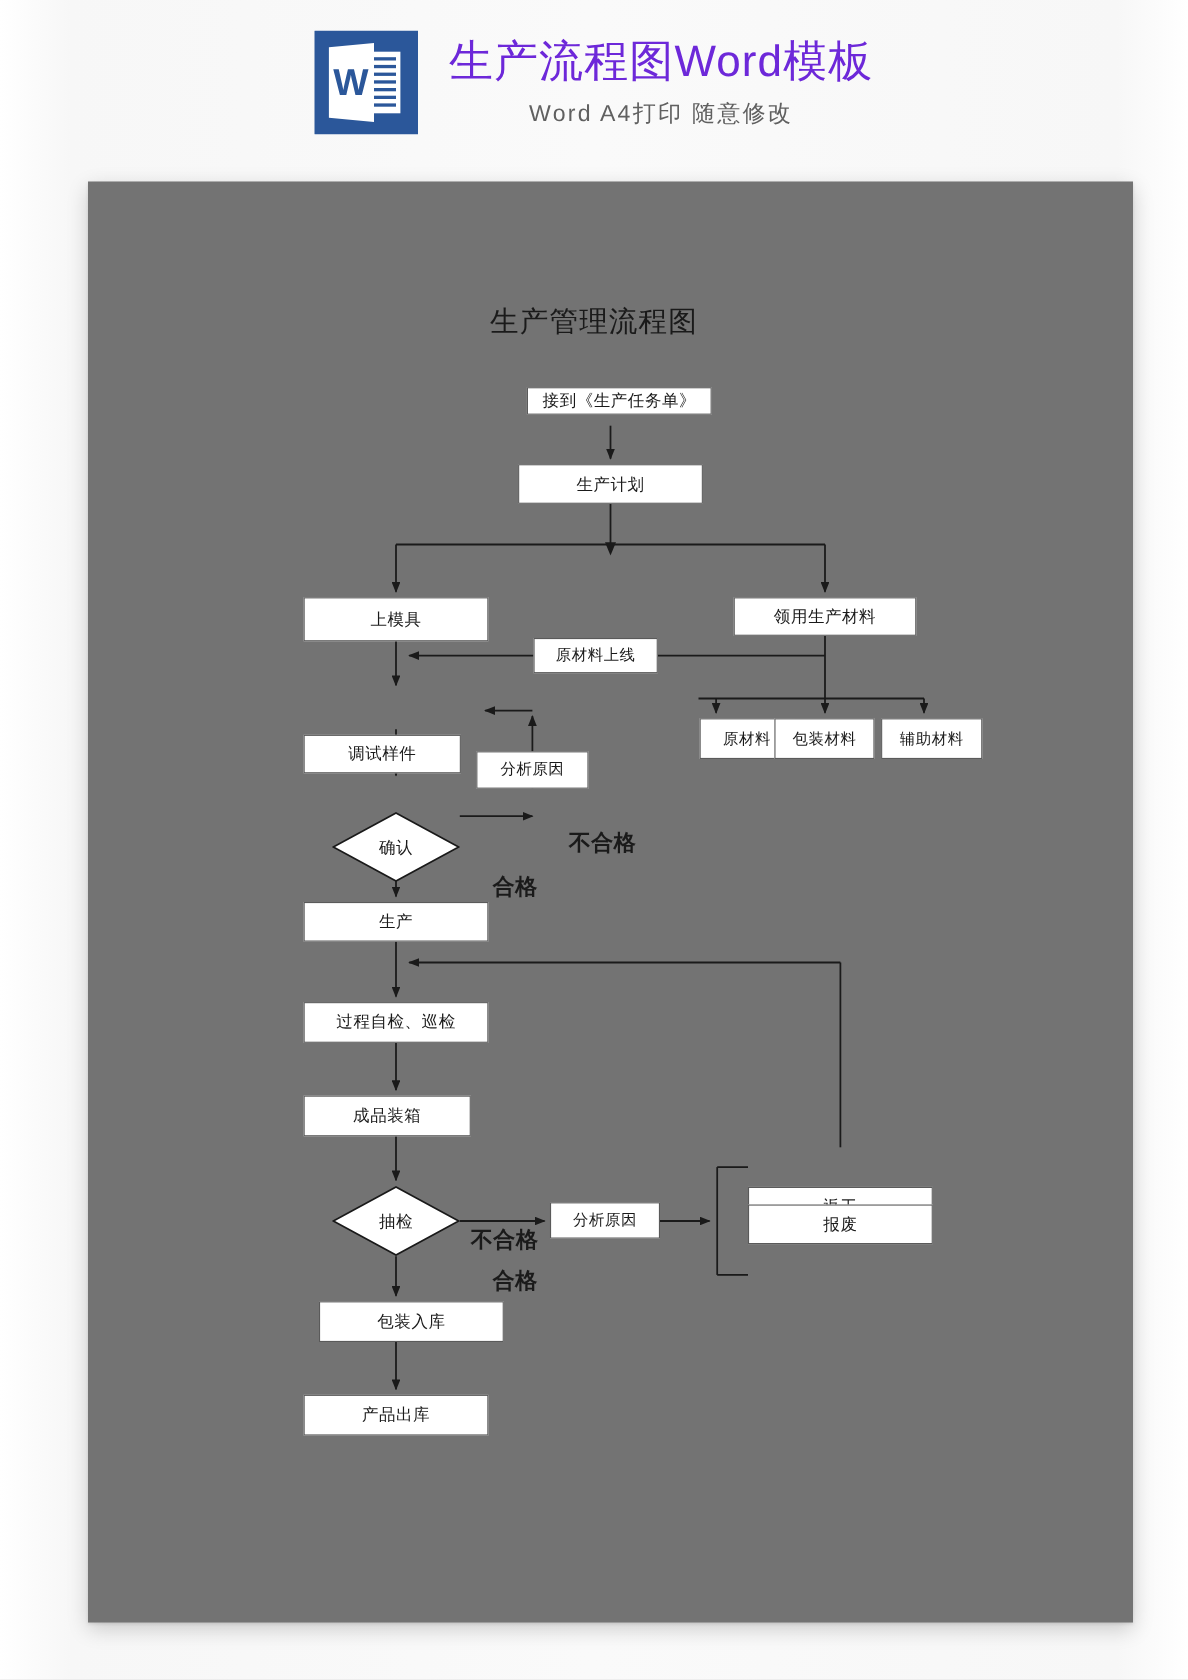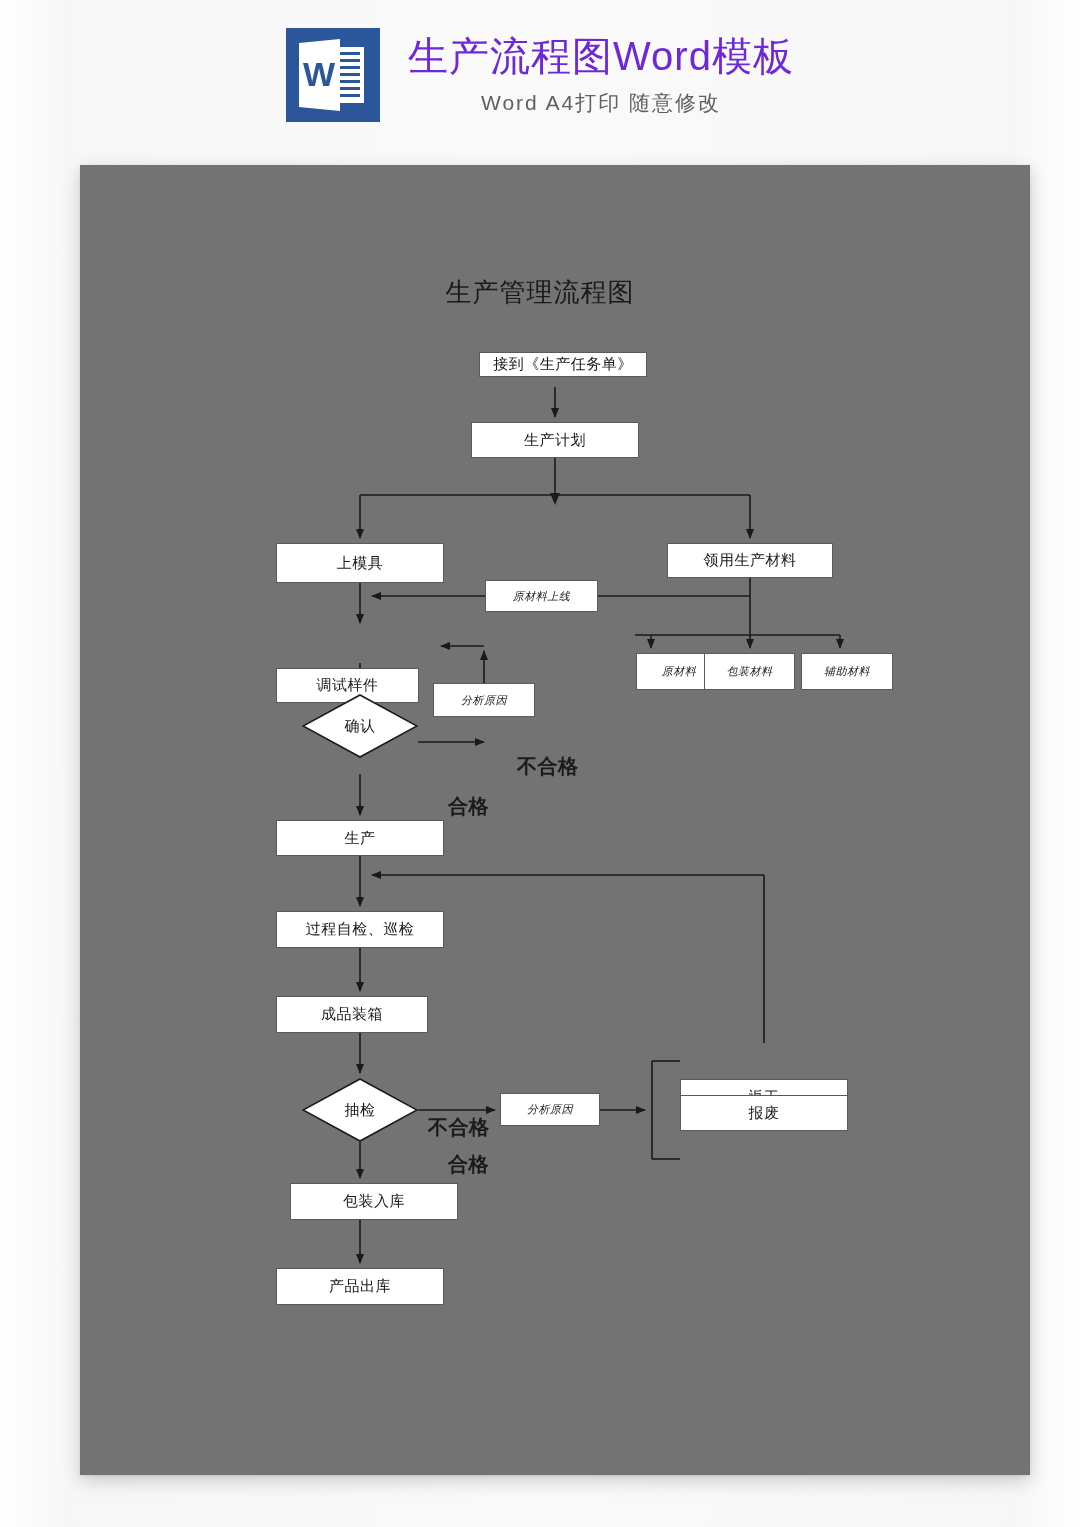--- a/index.html
+++ b/index.html
@@ -99,21 +99,21 @@
     background: #ffffff;
     display: flex;
     align-items: center;
     justify-content: center;
     font-family: "DejaVu Serif", "Liberation Serif", serif;
     font-size: 15px;
     color: #1a1a1a;
     letter-spacing: 0.5px;
     white-space: nowrap;
   }
-  .node.small { font-size: 11px; font-style: italic; }
+  .node.small { font-size: 14px; }
   .diamond-wrap {
     position: absolute;
     display: flex;
     align-items: center;
     justify-content: center;
   }
   .diamond-wrap svg {
     position: absolute;
     left: 0; top: 0;
   }
@@ -250,21 +250,21 @@
     <div class="node small" style="left:528px;top:488px;width:86px;height:37px;margin-left:28px;">原材料</div>
 
     <div class="node small" style="left:624px;top:488px;width:91px;height:37px;">包装材料</div>
 
     <div class="node small" style="left:721px;top:488px;width:92px;height:37px;">辅助材料</div>
 
     <div class="node" style="left:196px;top:463px;width:143px;height:35px;margin-top:40px;">调试样件</div>
 
     <div class="node small" style="left:353px;top:518px;width:102px;height:34px;">分析原因</div>
 
-    <div class="diamond-wrap" style="left:222px;top:529px;width:116px;height:64px;align-items:center;">
+    <div class="diamond-wrap" style="left:222px;top:573px;width:116px;height:64px;align-items:center;">
       <svg width="116" height="64" aria-hidden="true">
         <polygon points="58,1 115,32 58,63 1,32" fill="#ffffff" stroke="#1a1a1a" stroke-width="1.6"></polygon>
       </svg>
       <span class="diamond-label">确认</span>
     </div>
 
     <div class="node" style="left:196px;top:655px;width:168px;height:36px;">生产</div>
 
     <div class="node" style="left:196px;top:746px;width:168px;height:37px;">过程自检、巡检</div>
 

